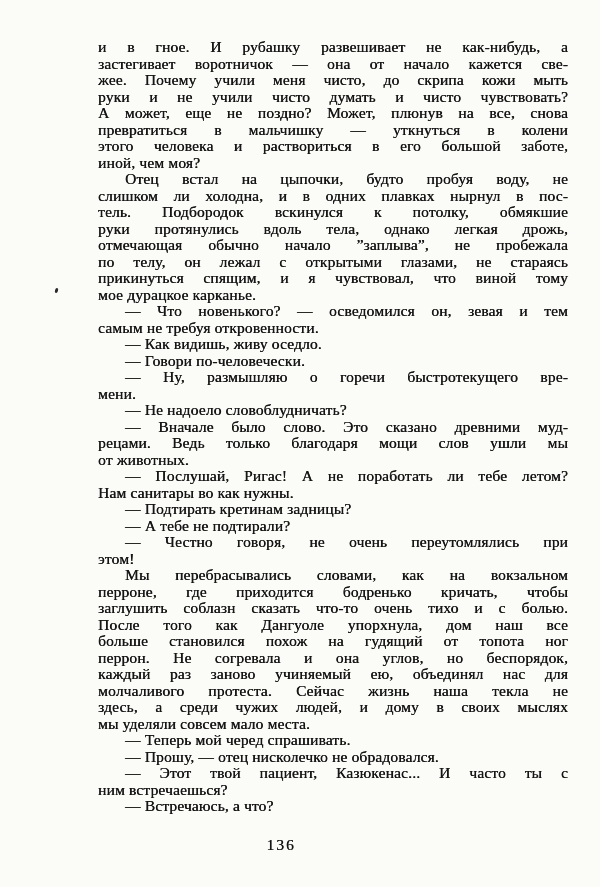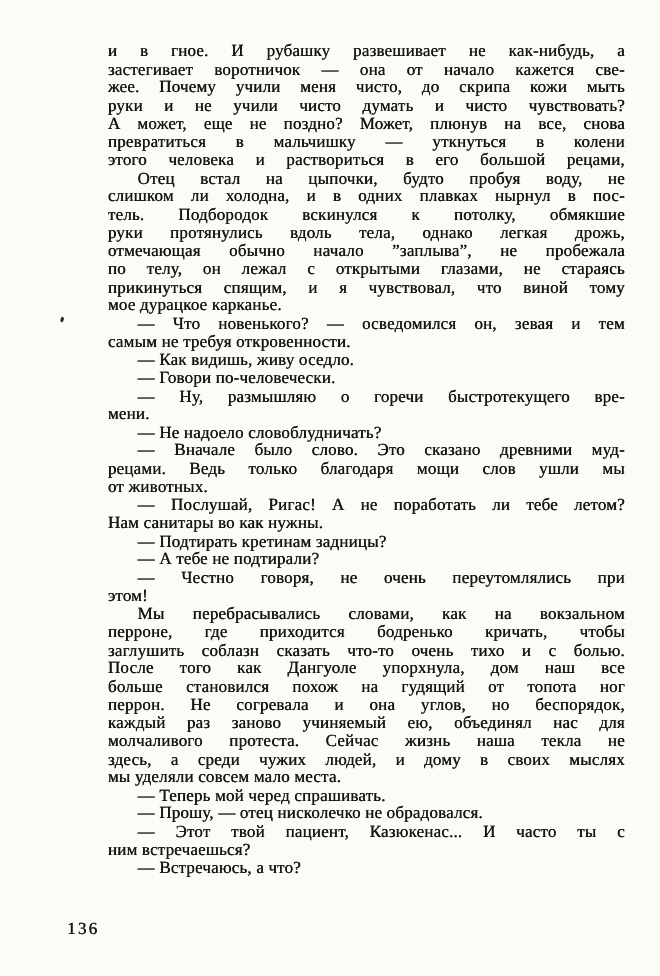--- a/index.html
+++ b/index.html
@@ -38,22 +38,23 @@
   .line.end {
     text-align-last: left;
   }
   .line.start {
     text-indent: 27px;
     font-family: Liberation Serif, serif;
   }
   .page-number {
     position: absolute;
     top: 836px;
-    left: 61px;
+    left: 46px;
     width: 470px;
+    text-align: center;
     font-size: 15.5px;
     letter-spacing: 2px;
     text-shadow: 0.3px 0 0 currentColor;
   }
   .ink-speck {
     position: absolute;
     left: 55px;
     top: 288px;
     width: 3px;
     height: 5px;
@@ -66,21 +67,22 @@
 <body>
 
 <div class="page">
   <div class="text-block">
       <div class="line">и в гное. И рубашку развешивает не как-нибудь, а</div>
       <div class="line">застегивает воротничок — она от начало кажется све-</div>
       <div class="line">жее. Почему учили меня чисто, до скрипа кожи мыть</div>
       <div class="line">руки и не учили чисто думать и чисто чувствовать?</div>
       <div class="line">А может, еще не поздно? Может, плюнув на все, снова</div>
       <div class="line">превратиться в мальчишку — уткнуться в колени</div>
-      <div class="line">этого человека и раствориться в его большой рецами,</div>
+      <div class="line">этого человека и раствориться в его большой заботе,</div>
+      <div class="line end">иной, чем моя?</div>
       <div class="line start">Отец встал на цыпочки, будто пробуя воду, не</div>
       <div class="line">слишком ли холодна, и в одних плавках нырнул в пос-</div>
       <div class="line">тель. Подбородок вскинулся к потолку, обмякшие</div>
       <div class="line">руки протянулись вдоль тела, однако легкая дрожь,</div>
       <div class="line">отмечающая обычно начало ”заплыва”, не пробежала</div>
       <div class="line">по телу, он лежал с открытыми глазами, не стараясь</div>
       <div class="line">прикинуться спящим, и я чувствовал, что виной тому</div>
       <div class="line end">мое дурацкое карканье.</div>
       <div class="line start">— Что новенького? — осведомился он, зевая и тем</div>
       <div class="line end">самым не требуя откровенности.</div>

